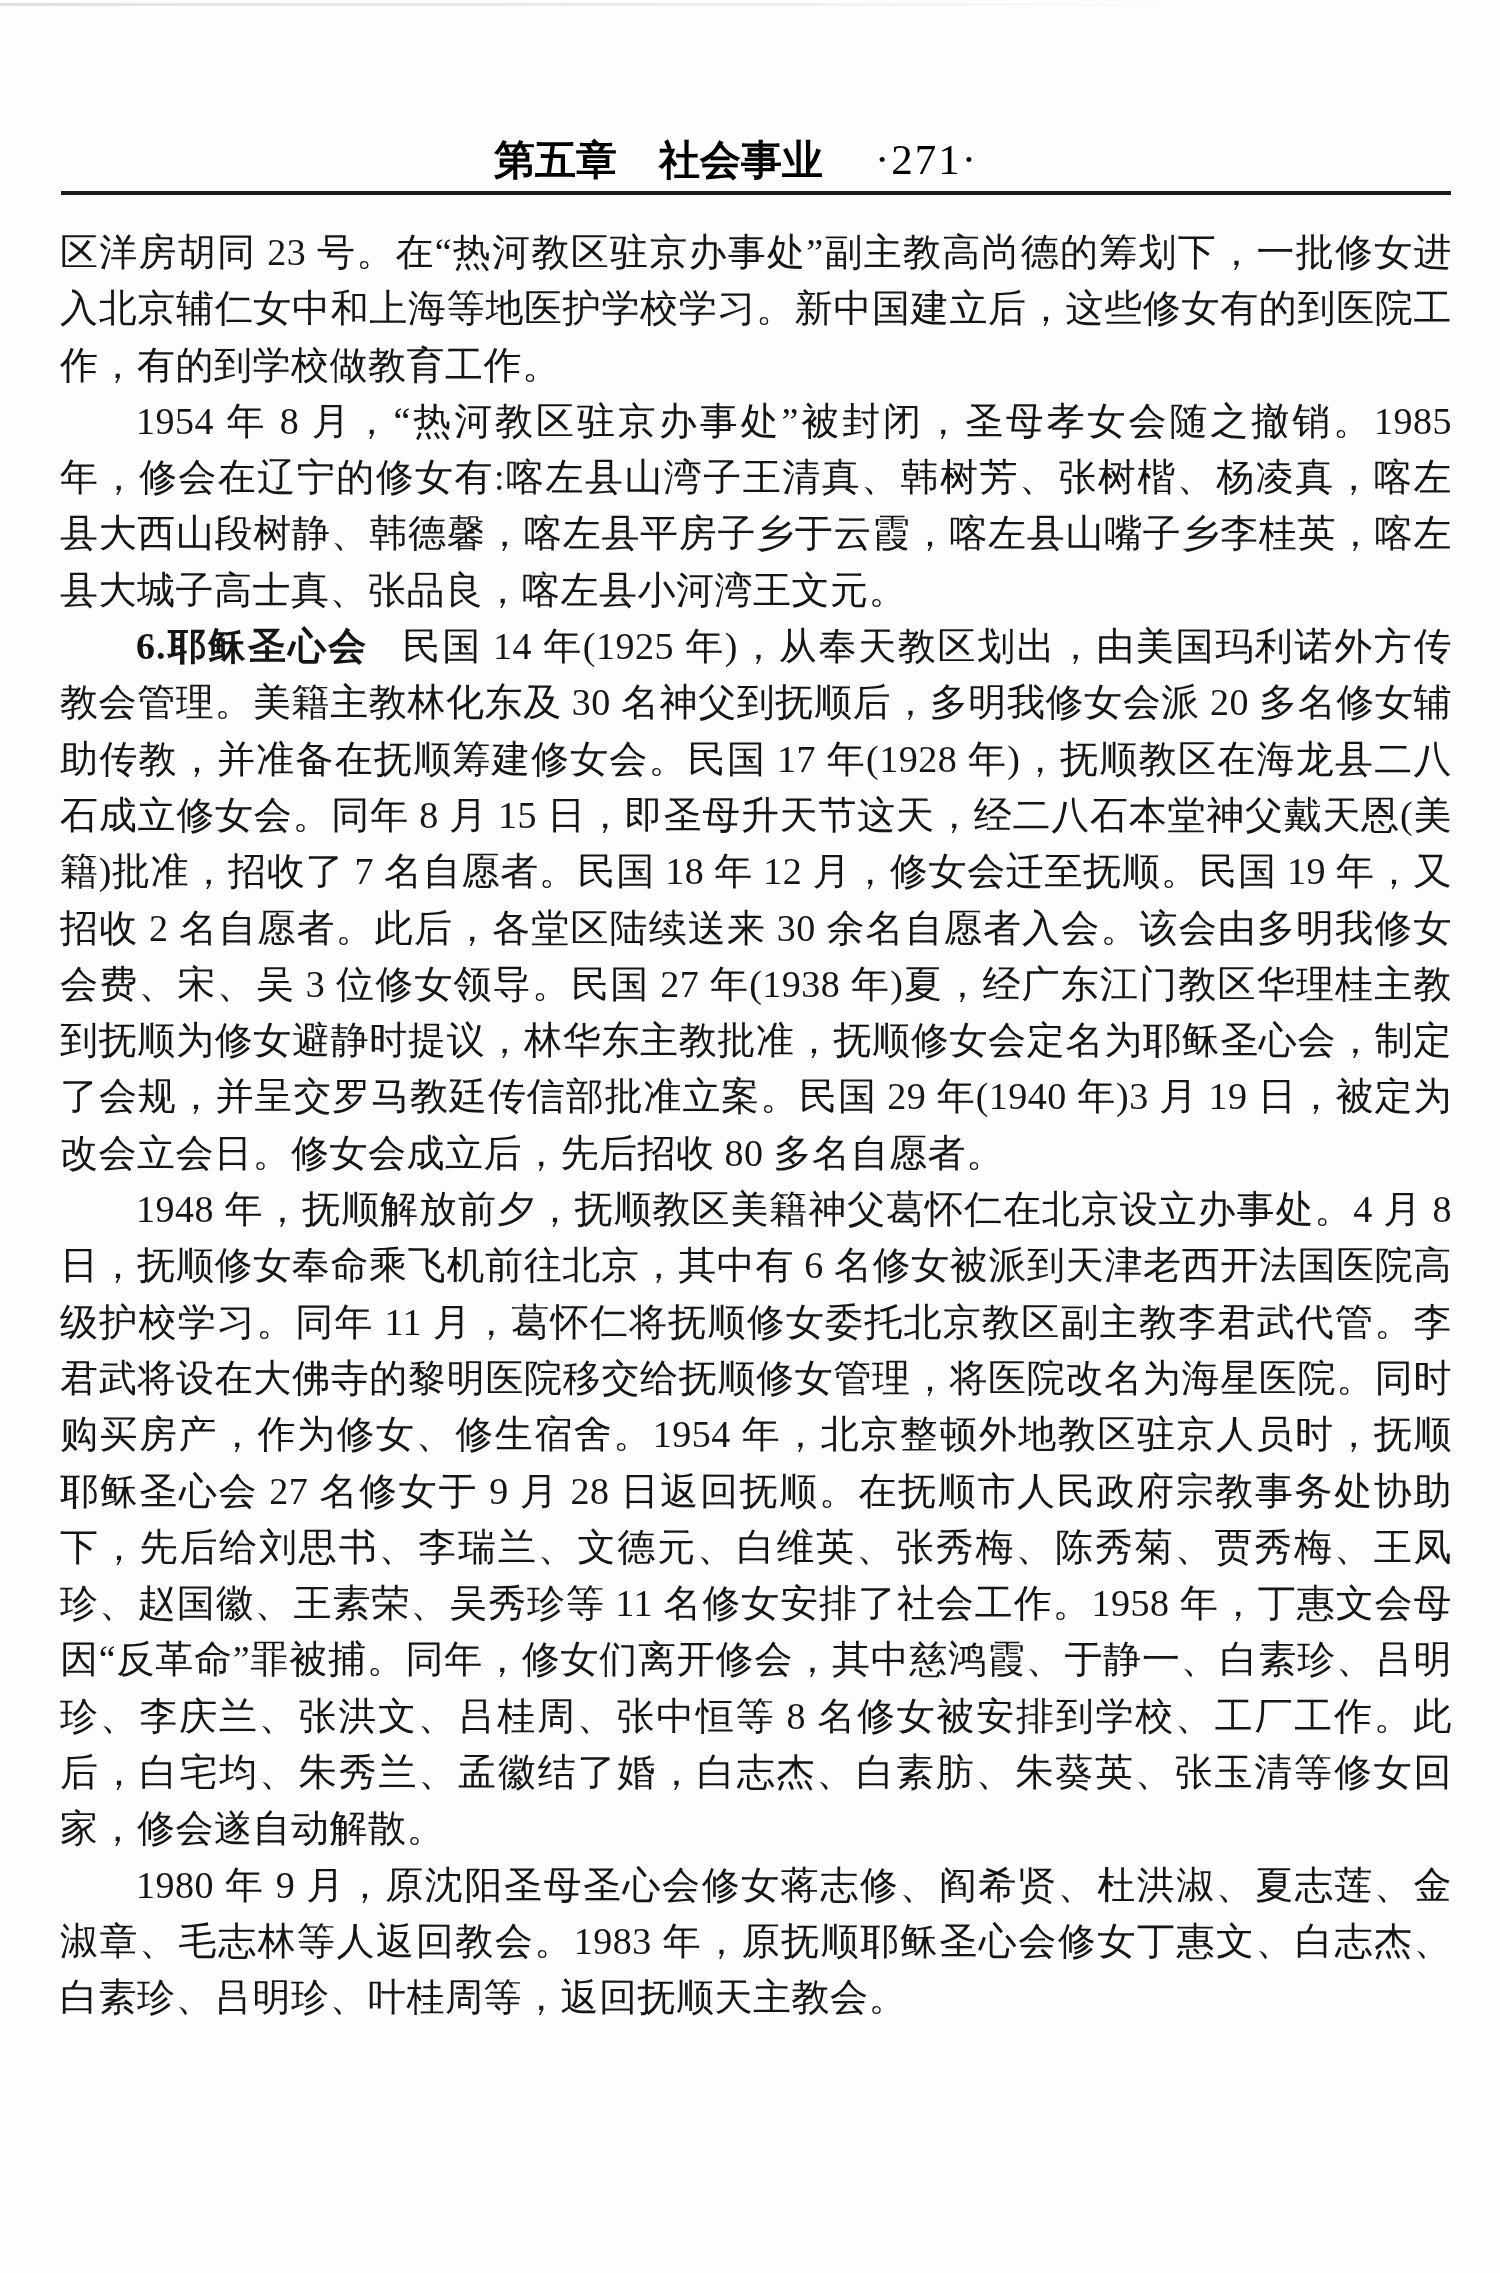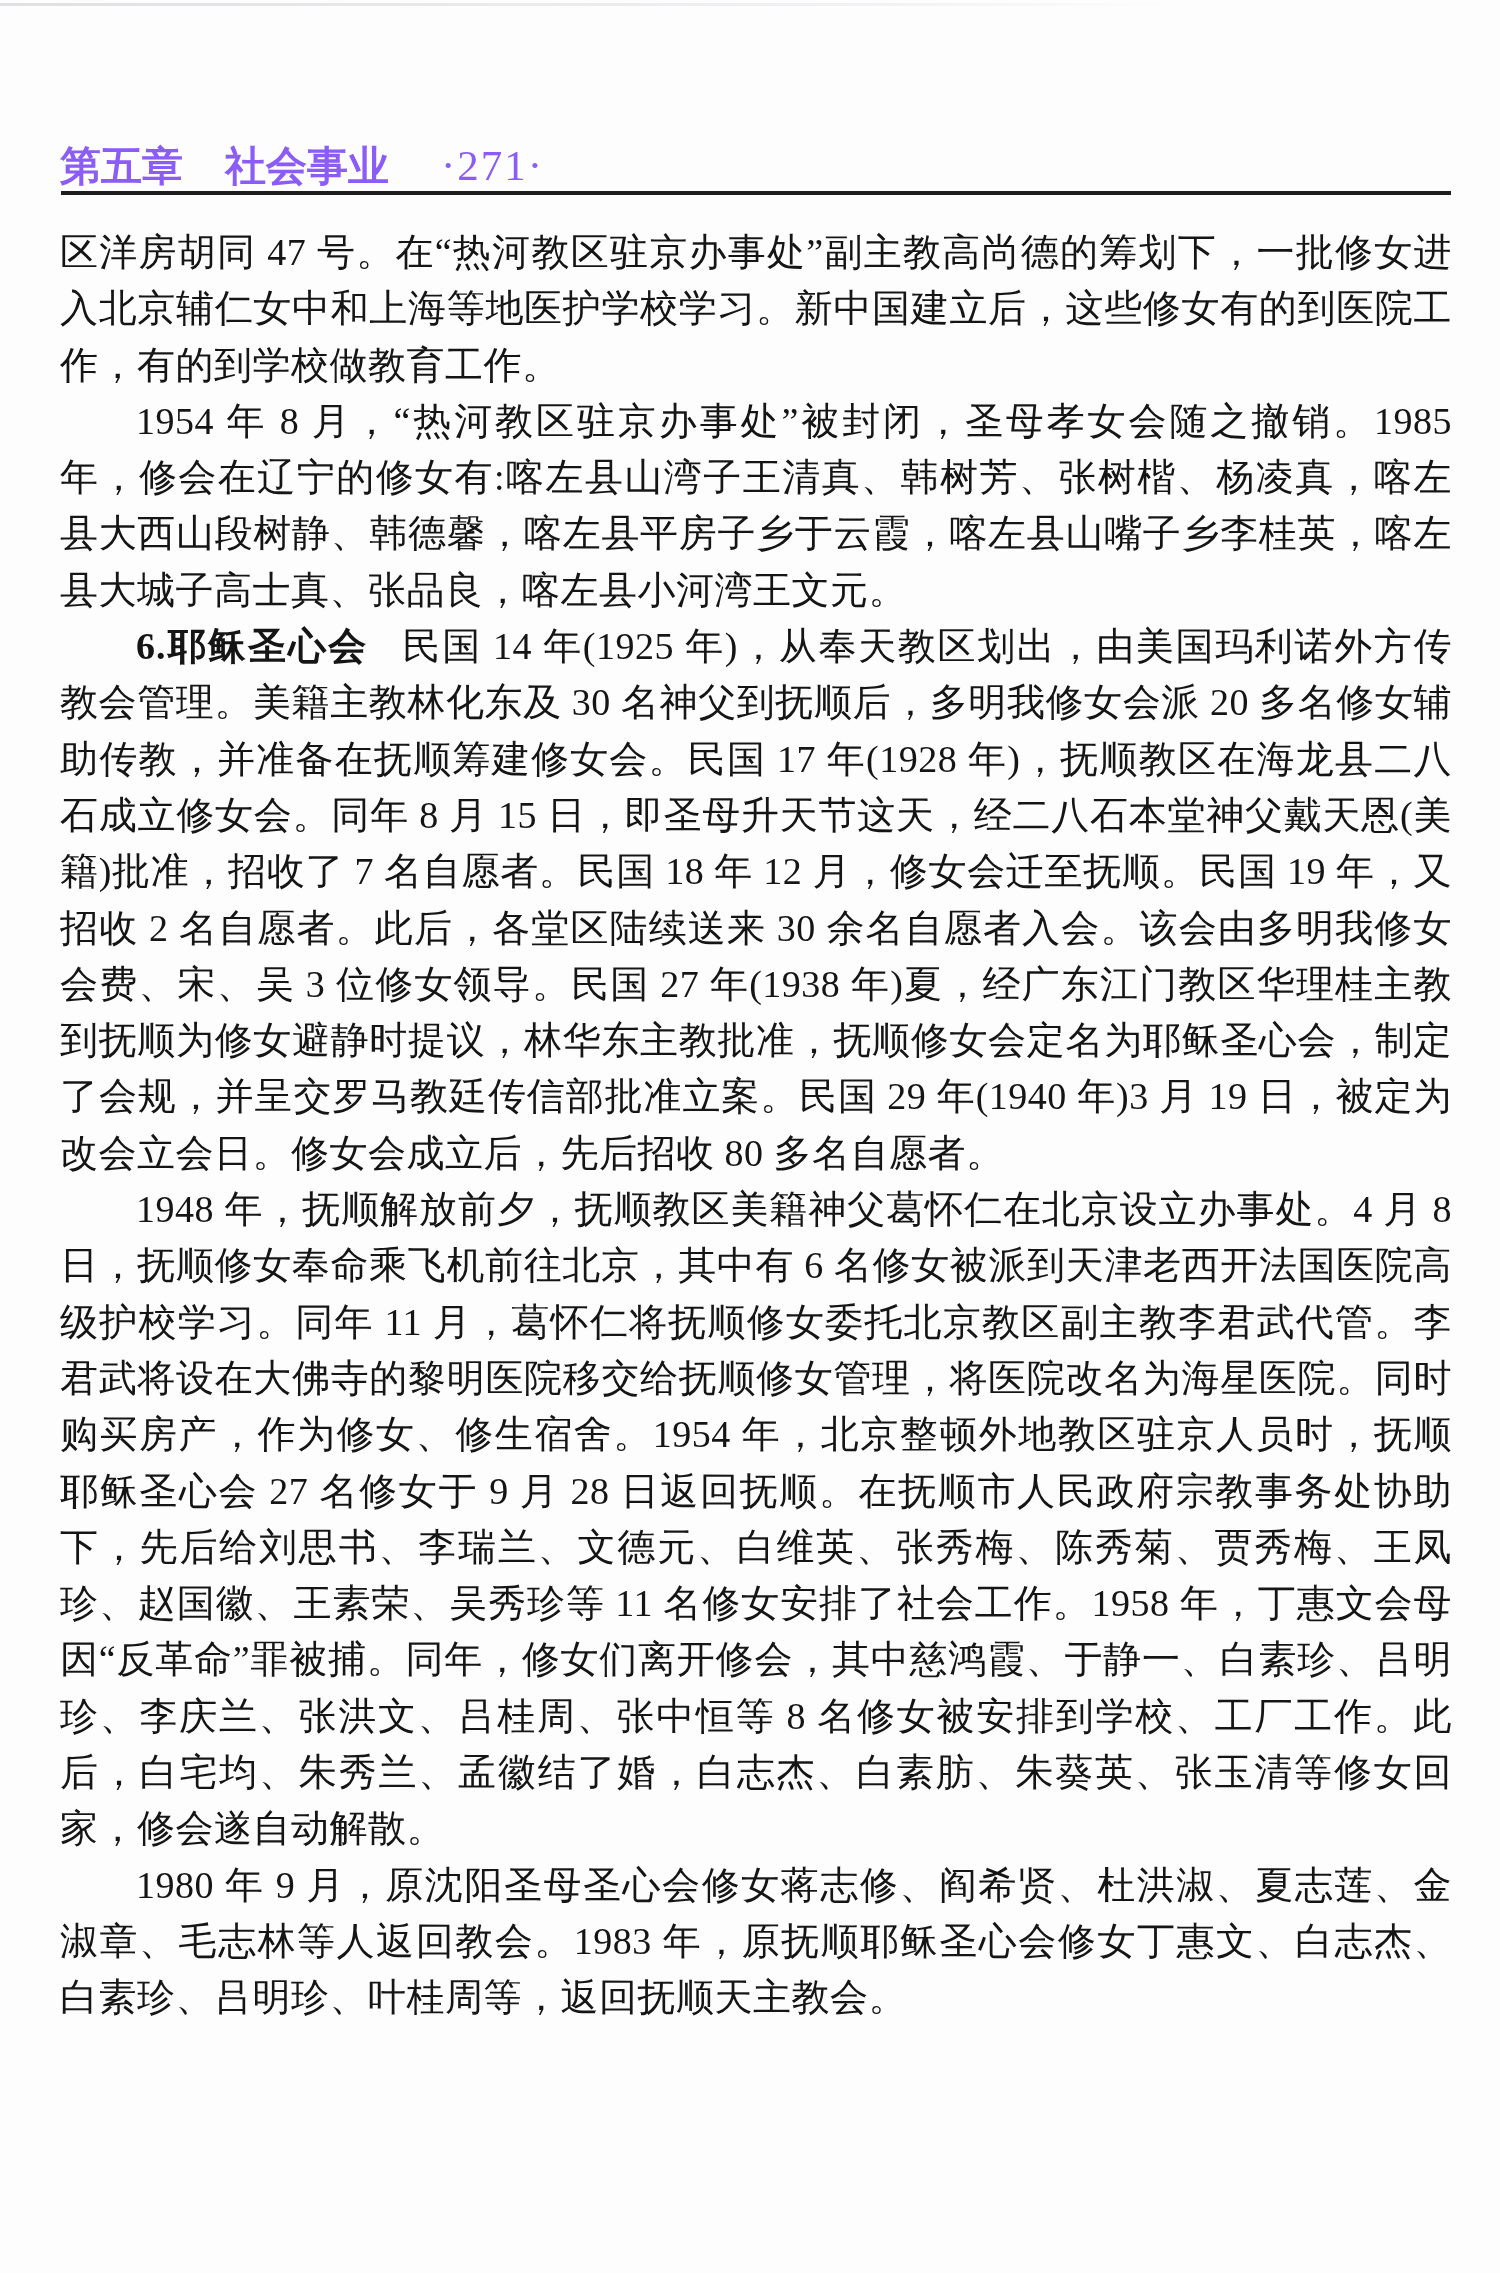--- a/index.html
+++ b/index.html
@@ -17,26 +17,26 @@
     position: absolute;
     top: 3px; left: 0;
     width: 1180px; height: 3px;
     background: linear-gradient(to right, #e0e0e4 0%, #eaeaee 45%, #f2f2f4 75%, rgba(255,255,255,0) 100%);
   }
   .running-head {
     position: absolute;
     top: 136px;
     left: 60px;
     width: 1352px;
-    text-align: left;
+    text-align: center;
     font-family: "Liberation Sans", sans-serif;
     font-weight: 700;
     font-size: 41px;
-    line-height: 60px;
-    color: #8b5cf6;
+    line-height: 47px;
+    color: #000000;
     white-space: nowrap;
   }
   .running-head .section { margin-left: 42px; }
   .running-head .pagenum {
     margin-left: 52px;
     font-family: "Liberation Serif", serif;
     font-weight: 400;
     font-size: 43px;
     letter-spacing: 2px;
   }
@@ -73,19 +73,19 @@
 <div class="page">
   <div class="scan-edge"></div>
 
   <div class="running-head">
     <span class="chapter">第五章</span><span class="section">社会事业</span><span class="pagenum">·271·</span>
   </div>
 
   <div class="head-rule"></div>
 
   <main class="body-text">
-      <p class="">区洋房胡同 47 号。在“热河教区驻京办事处”副主教高尚德的筹划下，一批修女进入北京辅仁女中和上海等地医护学校学习。新中国建立后，这些修女有的到医院工作，有的到学校做教育工作。</p>
+      <p class="">区洋房胡同 23 号。在“热河教区驻京办事处”副主教高尚德的筹划下，一批修女进入北京辅仁女中和上海等地医护学校学习。新中国建立后，这些修女有的到医院工作，有的到学校做教育工作。</p>
       <p class="indent">1954 年 8 月，“热河教区驻京办事处”被封闭，圣母孝女会随之撤销。1985 年，修会在辽宁的修女有:喀左县山湾子王清真、韩树芳、张树楷、杨凌真，喀左县大西山段树静、韩德馨，喀左县平房子乡于云霞，喀左县山嘴子乡李桂英，喀左县大城子高士真、张品良，喀左县小河湾王文元。</p>
       <p class="indent"><b class="lead">6.耶稣圣心会</b>民国 14 年(1925 年)，从奉天教区划出，由美国玛利诺外方传教会管理。美籍主教林化东及 30 名神父到抚顺后，多明我修女会派 20 多名修女辅助传教，并准备在抚顺筹建修女会。民国 17 年(1928 年)，抚顺教区在海龙县二八石成立修女会。同年 8 月 15 日，即圣母升天节这天，经二八石本堂神父戴天恩(美籍)批准，招收了 7 名自愿者。民国 18 年 12 月，修女会迁至抚顺。民国 19 年，又招收 2 名自愿者。此后，各堂区陆续送来 30 余名自愿者入会。该会由多明我修女会费、宋、吴 3 位修女领导。民国 27 年(1938 年)夏，经广东江门教区华理桂主教到抚顺为修女避静时提议，林华东主教批准，抚顺修女会定名为耶稣圣心会，制定了会规，并呈交罗马教廷传信部批准立案。民国 29 年(1940 年)3 月 19 日，被定为改会立会日。修女会成立后，先后招收 80 多名自愿者。</p>
       <p class="indent">1948 年，抚顺解放前夕，抚顺教区美籍神父葛怀仁在北京设立办事处。4 月 8 日，抚顺修女奉命乘飞机前往北京，其中有 6 名修女被派到天津老西开法国医院高级护校学习。同年 11 月，葛怀仁将抚顺修女委托北京教区副主教李君武代管。李君武将设在大佛寺的黎明医院移交给抚顺修女管理，将医院改名为海星医院。同时购买房产，作为修女、修生宿舍。1954 年，北京整顿外地教区驻京人员时，抚顺耶稣圣心会 27 名修女于 9 月 28 日返回抚顺。在抚顺市人民政府宗教事务处协助下，先后给刘思书、李瑞兰、文德元、白维英、张秀梅、陈秀菊、贾秀梅、王凤珍、赵国徽、王素荣、吴秀珍等 11 名修女安排了社会工作。1958 年，丁惠文会母因“反革命”罪被捕。同年，修女们离开修会，其中慈鸿霞、于静一、白素珍、吕明珍、李庆兰、张洪文、吕桂周、张中恒等 8 名修女被安排到学校、工厂工作。此后，白宅均、朱秀兰、孟徽结了婚，白志杰、白素肪、朱葵英、张玉清等修女回家，修会遂自动解散。</p>
       <p class="indent">1980 年 9 月，原沈阳圣母圣心会修女蒋志修、阎希贤、杜洪淑、夏志莲、金淑章、毛志林等人返回教会。1983 年，原抚顺耶稣圣心会修女丁惠文、白志杰、白素珍、吕明珍、叶桂周等，返回抚顺天主教会。</p>
     </main>
 </div>
 
 </body></html>

